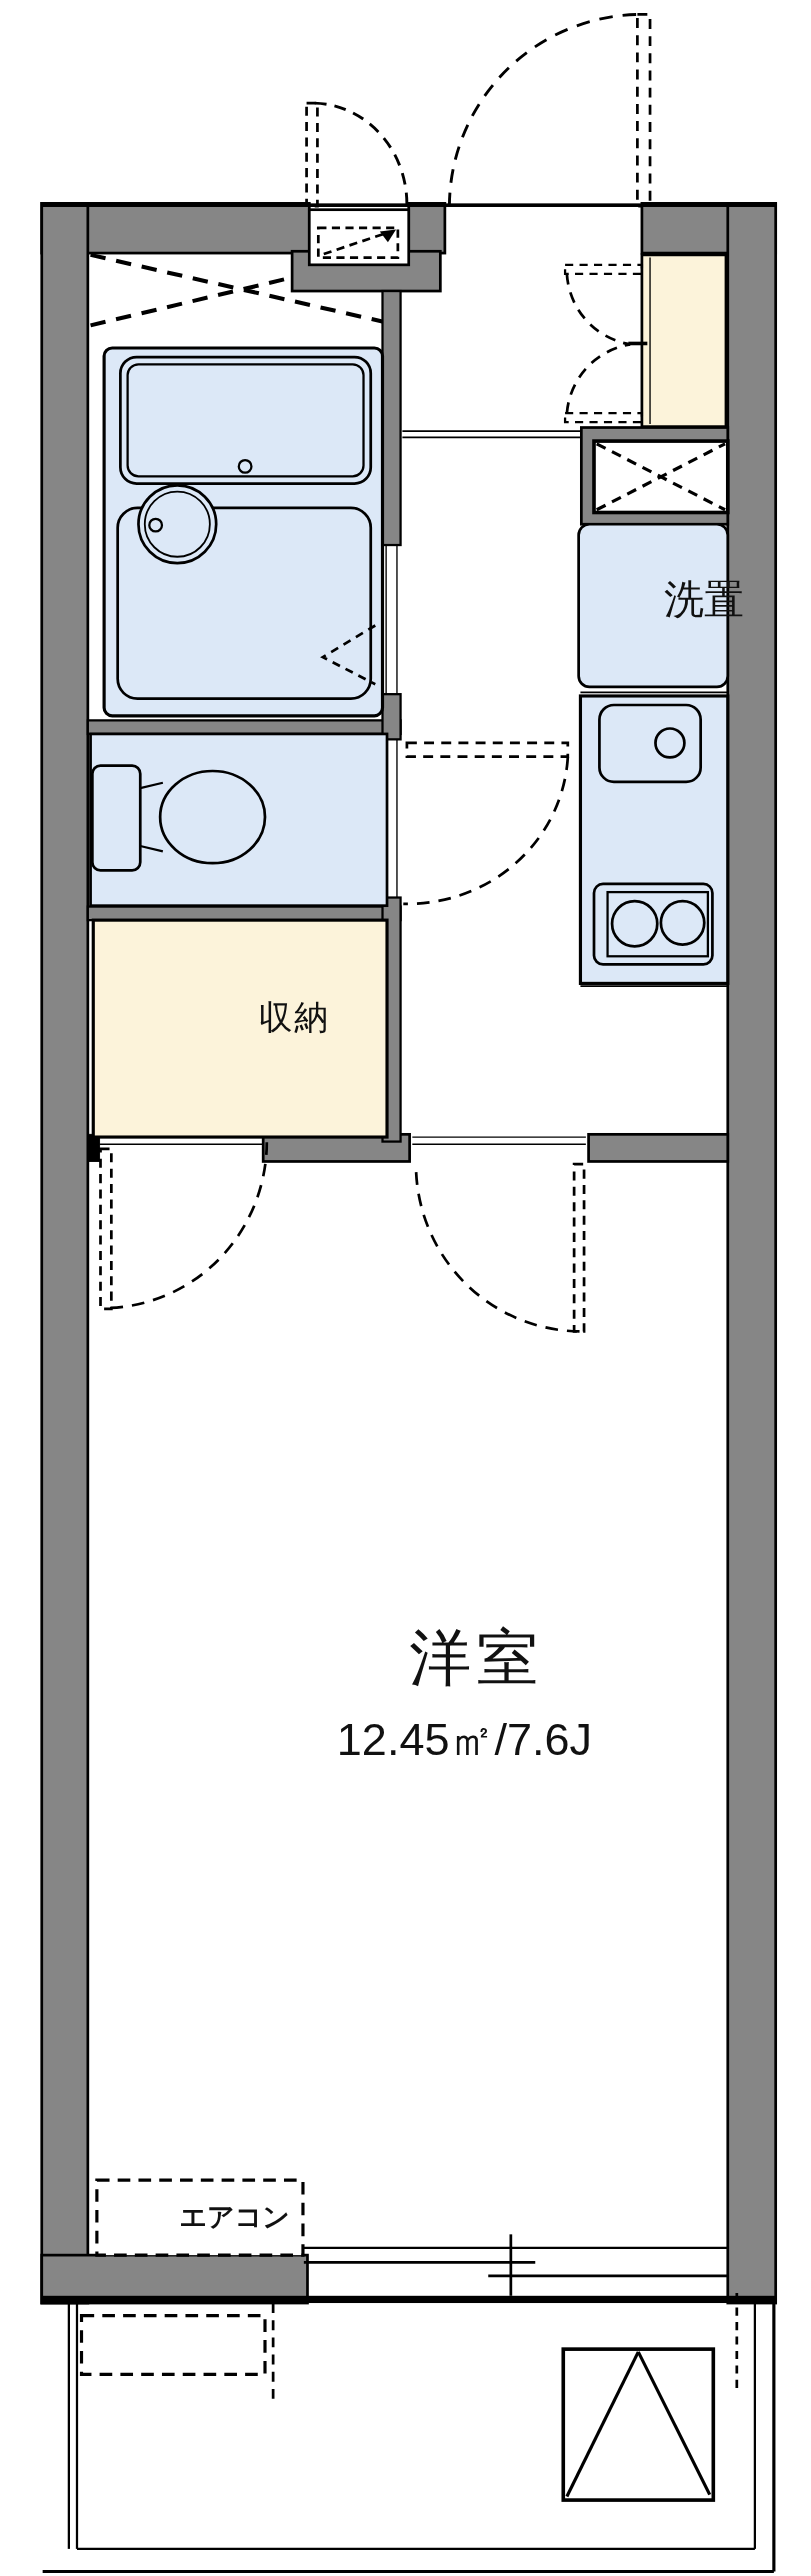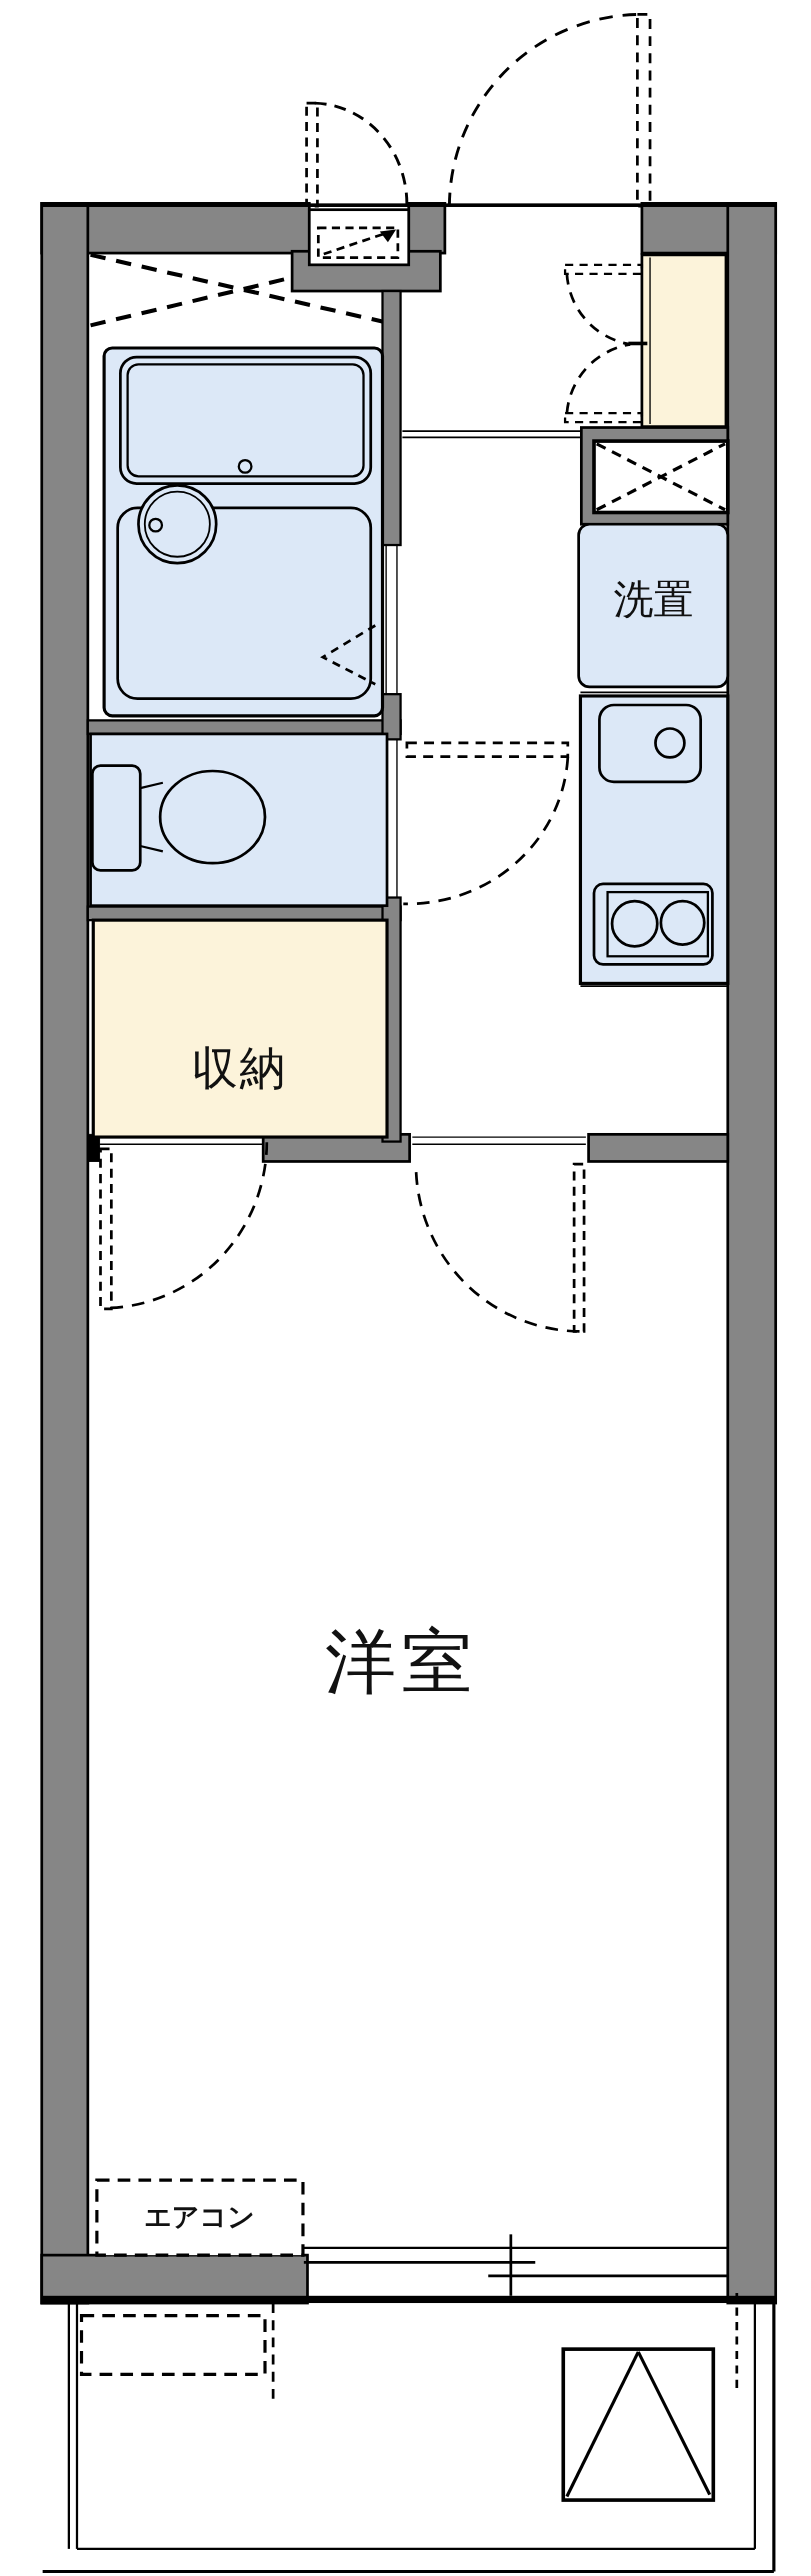--- a/index.html
+++ b/index.html
@@ -1,22 +1,22 @@
 <!DOCTYPE html>
 <html style="font-size:14.5px"><head>
 <meta charset="utf-8">
 <style>
   html,body{margin:0;padding:0;background:#ffffff;}
   #plan{position:relative;width:812px;height:2576px;background:#ffffff;overflow:hidden;
         font-family:"Liberation Sans","DejaVu Sans",sans-serif;}
   #plan svg{position:absolute;left:0;top:0;}
-  .lbl{position:absolute;color:#111111;text-align:center;line-height:1.05;white-space:nowrap;}
-  .lbl-room   {left:266px;top:1625px;width:271px;font-size:71px;letter-spacing:5.4px;}
+  .lbl{position:absolute;color:#111111;text-align:right;line-height:1.05;white-space:nowrap;}
+  .lbl-room   {left:273px;top:1625px;width:271px;font-size:62px;letter-spacing:5.4px;}
   .lbl-area   {left:230px;top:1716px;width:362px;font-size:45px;}
-  .lbl-storage{left:149px;top:1044px;width:181px;font-size:46px;letter-spacing:1.8px;}
+  .lbl-storage{left:149px;top:1000px;width:181px;font-size:34px;letter-spacing:1.8px;}
   .lbl-laundry{left:563px;top:578px;width:181px;font-size:40px;}
   .lbl-aircon {left:109px;top:2203px;width:181px;font-size:27px;font-weight:bold;}
 </style>
 </head>
 <body>
 
 <div id="plan">
 <svg width="812" height="2576" viewBox="0 0 898 2850">
 
   <g fill="none" stroke="#000">
@@ -166,17 +166,18 @@
     <rect x="90" y="2562" width="203" height="65" stroke-width="3.5" stroke-dasharray="14,9"></rect>
   </g>
   <g>
     <rect x="623" y="2599" width="166" height="167" fill="#fff" stroke="#000" stroke-width="4"></rect>
     <line x1="627" y1="2762" x2="706" y2="2602" stroke="#000" stroke-width="3.5"></line>
     <line x1="706" y1="2602" x2="785" y2="2760" stroke="#000" stroke-width="3.5"></line>
   </g>
 </svg>
 
   <div class="lbl lbl-room">洋室</div>
+  <div class="lbl lbl-area">12.45㎡/7.6J</div>
   <div class="lbl lbl-storage">収納</div>
   <div class="lbl lbl-laundry">洗置</div>
   <div class="lbl lbl-aircon">エアコン</div>
 </div>
 
 
 </body></html>

